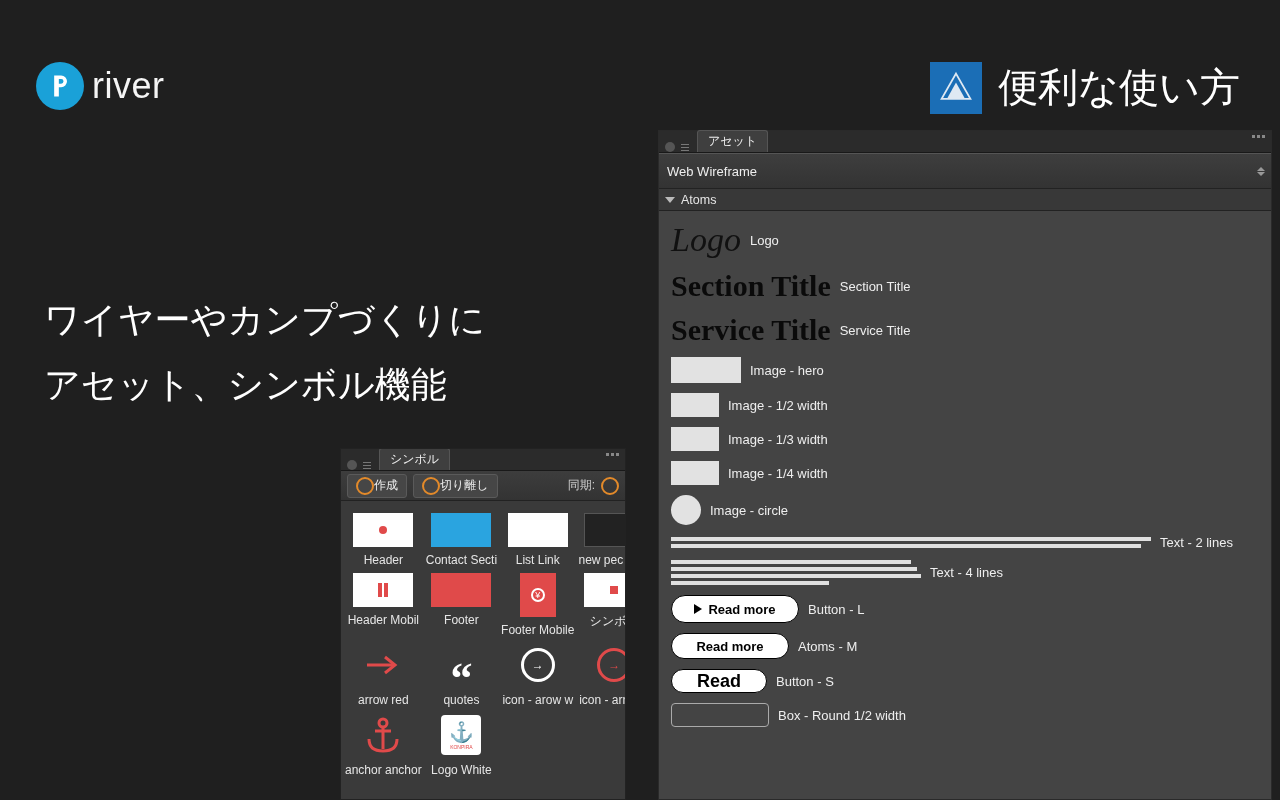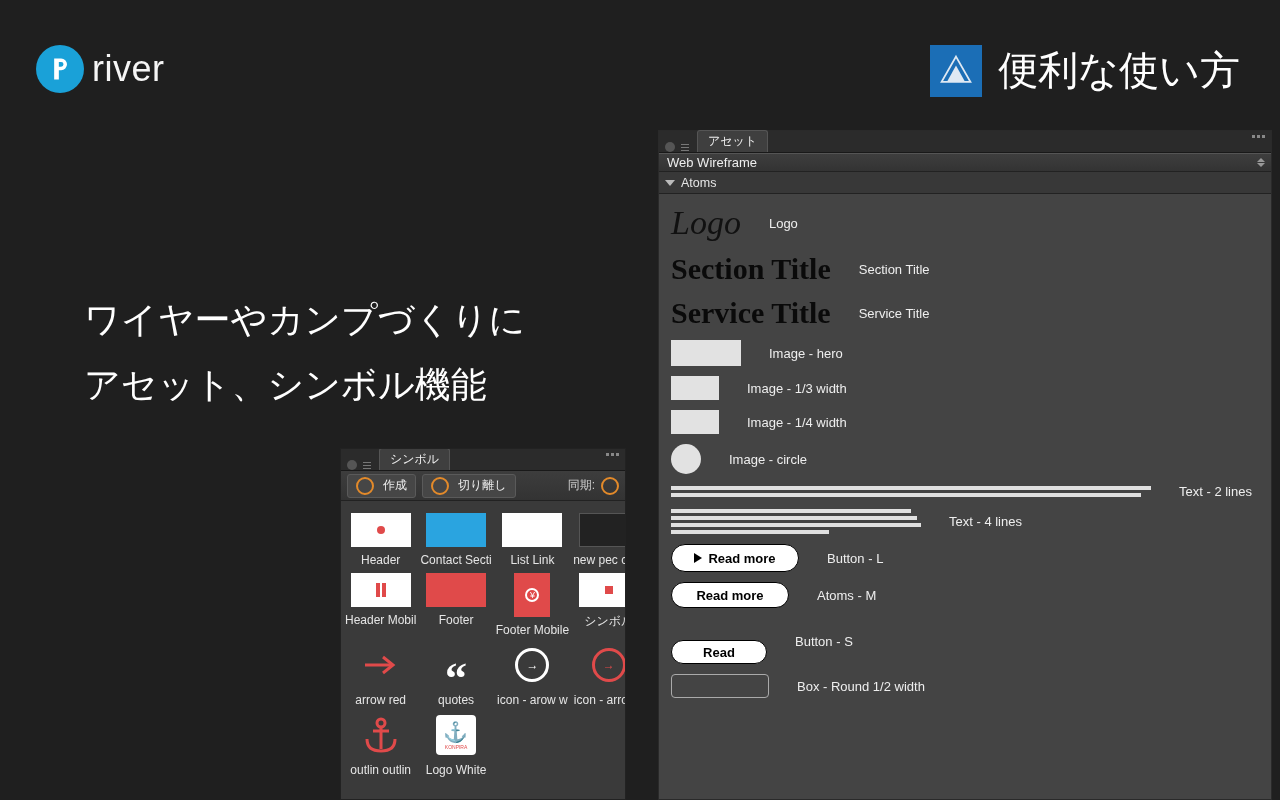--- a/index.html
+++ b/index.html
@@ -6,41 +6,41 @@
   body {
     width: 1280px; height: 800px;
     background: #1f1f1f;
     font-family: -apple-system, "Hiragino Sans", "Hiragino Kaku Gothic ProN", Meiryo, sans-serif;
     color: #fff;
     overflow: hidden;
     position: relative;
   }
 
   
-  .topbar { position:absolute; top:15px; left:0; right:0; height:70px; }
+  .topbar { position:absolute; top:32px; left:0; right:0; height:70px; }
   .brand { position:absolute; top:30px; left:36px; display:flex; align-items:center; gap:8px; }
   .brand-logo {
     width:48px; height:48px; border-radius:50%; background:#1aa1d8;
     display:flex; align-items:center; justify-content:center;
     font-weight:700; color:#fff; font-size:26px;
   }
   .brand-name { font-size:36px; font-weight:500; color:#f5f5f5; letter-spacing:0.5px; }
 
   .top-right { position:absolute; top:28px; right:40px; display:flex; align-items:center; gap:16px; }
   .app-icon {
     width:52px; height:52px; background:#1b6eb6;
     display:flex; align-items:center; justify-content:center;
   }
   .app-icon svg { width:36px; height:36px; }
   .top-right-title { font-size:40px; color:#fff; }
 
   
   .headline {
     position:absolute; top:288px; left:44px;
-    font-size:36px; line-height:1.8; color:#fff; font-weight:400;margin-left:40px;
+    font-size:36px; line-height:1.8; color:#fff; font-weight:400;
   }
 
   
   .panel-symbols {
     position:absolute; left:340px; top:448px;
     width:286px; height:352px;
     background:#3a3a3a;
     border:1px solid #222;
     font-size:12px; color:#ddd;
     overflow:hidden;
@@ -66,21 +66,21 @@
     display:flex; align-items:center; height:30px; padding:0 6px;
     background:linear-gradient(#3d3d3d,#333); border-bottom:1px solid #222;
     gap:6px;
   }
   .orange-circ {
     width:18px; height:18px; border:2px solid #e38a2a; border-radius:50%;
     display:inline-flex; align-items:center; justify-content:center;
     font-size:11px; color:#e38a2a;
   }
   .sym-btn {
-    display:flex; align-items:center; gap:9px;
+    display:flex; align-items:center; gap:0;
     background:#464646; border:1px solid #5a5a5a; border-radius:3px;
     padding:2px 8px; color:#eee; font-size:12px;
   }
   .spacer { flex:1; }
   .sync-lbl { color:#ccc; font-size:12px; }
 
   .sym-grid {
     display:grid; grid-template-columns:repeat(4, 1fr);
     gap:2px 4px; padding:8px 4px;
   }
@@ -118,40 +118,40 @@
   
   .panel-assets {
     position:absolute; right:8px; top:130px;
     width:614px; height:670px;
     background:#444; border:1px solid #2a2a2a;
     font-size:12px; color:#ddd;
   }
   .assets-row2 {
     background:linear-gradient(#3e3e3e,#333);
     border-top:1px solid #555; border-bottom:1px solid #222;
-    height:19px; display:flex; align-items:center; padding:0 8px;
+    height:36px; display:flex; align-items:center; padding:0 8px;
     position:relative; font-size:13px; color:#eee;
   }
   .up-down { position:absolute; right:6px; display:flex; flex-direction:column; gap:1px; }
   .up-down span { width:0; height:0; border-left:4px solid transparent; border-right:4px solid transparent; }
   .up-down .up { border-bottom:4px solid #999; }
   .up-down .dn { border-top:4px solid #999; }
 
   .assets-group-hdr {
     background:#383838; border-bottom:1px solid #222;
     height:22px; display:flex; align-items:center; padding:0 6px; gap:6px;
     font-size:12.5px; color:#e5e5e5;
   }
   .disclosure-tri {
     width:0; height:0; border-left:5px solid transparent; border-right:5px solid transparent;
     border-top:6px solid #bbb;
   }
 
   .assets-body { padding:10px 12px; background:#444; }
-  .asset-row { display:flex; align-items:center; gap:28px; margin-bottom:10px; }
+  .asset-row { display:flex; align-items:center; gap:9px; margin-bottom:10px; }
   .asset-label { font-size:13px; color:#eee; }
 
   .logo-script { font-family:"Brush Script MT","Comic Sans MS",cursive; font-size:34px; color:#111; font-style:italic; }
   .section-title { font-family:Georgia,serif; font-size:30px; font-weight:700; color:#0a0a0a; }
   .service-title { font-family:Georgia,serif; font-size:30px; font-weight:700; color:#0a0a0a; }
 
   .img-chip { background:#e2e2e2; }
   .img-hero  { width:70px; height:26px; }
   .img-half  { width:48px; height:24px; }
   .img-third { width:48px; height:24px; }
@@ -163,21 +163,21 @@
   .t2 .l1{ width:480px; } .t2 .l2{ width:470px; }
   .t4 .l1{ width:240px;} .t4 .l2{width:246px;} .t4 .l3{width:250px;} .t4 .l4{width:158px;}
 
   .btn-pill {
     background:#fff; color:#000; border-radius:16px; font-weight:700;
     display:flex; align-items:center; justify-content:center; gap:6px;
     border:1px solid #000;
   }
   .btn-L { width:128px; height:28px; font-size:13px; }
   .btn-M { width:118px; height:26px; font-size:13px; }
-  .btn-S { width:96px;  height:24px; font-size:13px;margin-top:22px; }
+  .btn-S { width:96px;  height:24px; font-size:18px; }
   .play-tri { width:0; height:0; border-top:5px solid transparent; border-bottom:5px solid transparent; border-left:8px solid #000; }
 
   .box-round { width:98px; height:24px; border:1px solid #aaa; border-radius:4px; }
 
 </style>
 </head>
 <body>
 
 <div class="topbar">
   <div class="brand">
@@ -310,21 +310,21 @@
 
     <div class="sym-cell tall-row">
       <div class="sym-thumb anchor">
         <svg viewBox="0 0 40 40">
             <circle cx="20" cy="8" r="4" fill="none" stroke="#e04a4a" stroke-width="3"></circle>
             <line x1="20" y1="12" x2="20" y2="34" stroke="#e04a4a" stroke-width="3"></line>
             <line x1="12" y1="16" x2="28" y2="16" stroke="#e04a4a" stroke-width="3"></line>
             <path d="M6 24 Q6 36 20 36 Q34 36 34 24" fill="none" stroke="#e04a4a" stroke-width="3"></path>
           </svg>
       </div>
-      <div class="sym-label">outlin outlin</div>
+      <div class="sym-label">anchor anchor</div>
     </div>
     <div class="sym-cell tall-row logo-white">
       <div class="sym-thumb">
         <div class="plate">
             <span class="anc">⚓</span>
             <span class="txt">KONPIRA</span>
           </div>
       </div>
       <div class="sym-label">Logo White</div>
     </div>
@@ -372,20 +372,24 @@
     <div class="asset-row">
       <span class="service-title">Service Title</span>
       <span class="asset-label">Service Title</span>
     </div>
 
     <div class="asset-row">
       <span class="img-chip img-hero"></span>
       <span class="asset-label">Image - hero</span>
     </div>
     <div class="asset-row">
+      <span class="img-chip img-half"></span>
+      <span class="asset-label">Image - 1/2 width</span>
+    </div>
+    <div class="asset-row">
       <span class="img-chip img-third"></span>
       <span class="asset-label">Image - 1/3 width</span>
     </div>
     <div class="asset-row">
       <span class="img-chip img-quart"></span>
       <span class="asset-label">Image - 1/4 width</span>
     </div>
     <div class="asset-row">
       <span class="img-chip img-circle"></span>
       <span class="asset-label">Image - circle</span>

